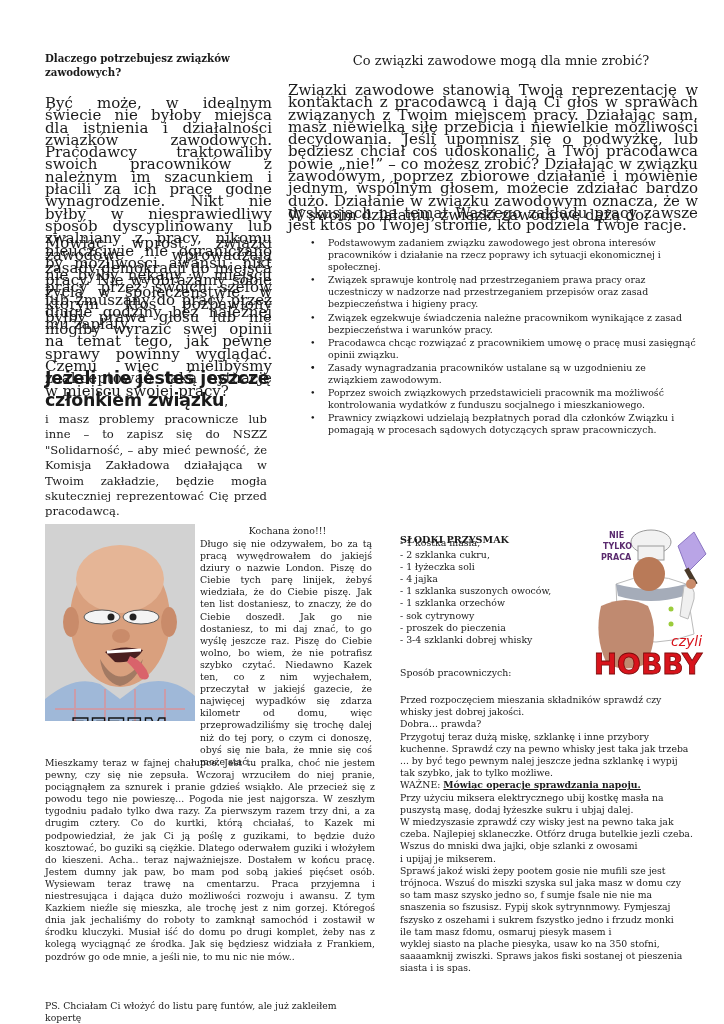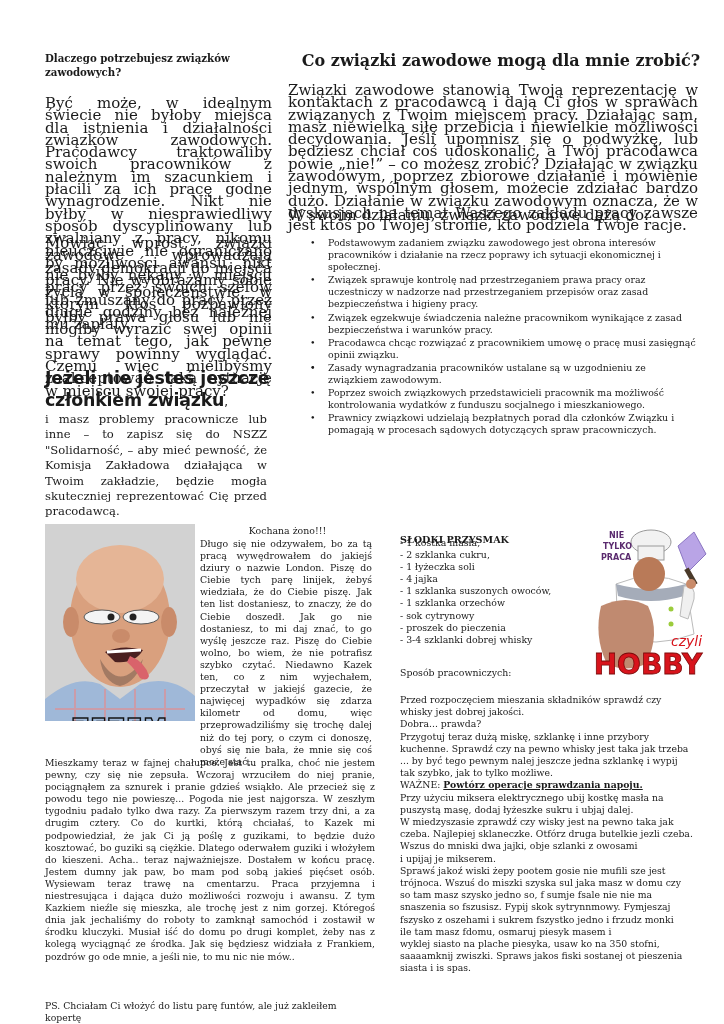--- a/index.html
+++ b/index.html
@@ -14,21 +14,21 @@
     .just { text-align: justify; }
 
     
     #left-h { left: 45px; top: 52px; width: 240px; font-size: 10.2px; line-height: 13.5px; font-weight: bold; }
     #left-p1 { left: 45px; top: 97px; width: 227px; }
     #left-p2 { left: 45px; top: 237px; width: 227px; }
     #join-h { left: 45px; top: 367px; width: 240px; font-family: "DejaVu Sans", "Liberation Sans", sans-serif; font-weight: bold; font-size: 17.4px; line-height: 22px; letter-spacing: -0.2px; }
     #join-p { left: 45px; top: 412px; width: 222px; font-size: 11.6px; line-height: 15.4px; }
 
     
-    #right-h { left: 296px; top: 54px; width: 410px; text-align: center; font-size: 16px; font-weight: bold; line-height: 13px; }
+    #right-h { left: 296px; top: 54px; width: 410px; text-align: center; font-size: 13px; font-weight: normal; line-height: 13px; }
     #right-p1 { left: 288px; top: 84px; width: 410px; }
     #right-p2 { left: 288px; top: 209px; width: 410px; }
     #bullets { left: 298px; top: 237px; width: 400px; list-style: none; }
     #bullets li { position: relative; padding-left: 30px; font-size: 9.4px; line-height: 12.1px; margin-bottom: 1px; }
     #bullets li .dot { position: absolute; left: 12px; top: 0; }
 
     
     #photo { left: 45px; top: 524px; width: 150px; height: 197px; background: #c2410c; overflow: hidden; }
     #letter-title { left: 200px; top: 525px; width: 175px; text-align: center; font-size: 9.4px; line-height: 12px; }
     #letter-p1 { left: 200px; top: 538px; width: 172px; font-size: 9.4px; line-height: 12.1px; }
@@ -123,21 +123,21 @@
 <div class="abs" id="recipe-sub">Sposób pracowniczych:</div>
 
 <div class="abs" id="recipe-steps">
   <span class="line">Przed rozpoczęciem mieszania składników sprawdź czy</span>
   <span class="line">whisky jest dobrej jakości.</span>
   <span class="line">Dobra... prawda?</span>
   <span class="line">Przygotuj teraz dużą miskę, szklankę i inne przybory</span>
   <span class="line">kuchenne. Sprawdź czy na pewno whisky jest taka jak trzeba</span>
   <span class="line">... by być tego pewnym nalej jeszcze jedna szklankę i wypij</span>
   <span class="line">tak szybko, jak to tylko możliwe.</span>
-  <span class="line"><span>WAŻNE:  </span><u>Powtórz operacje sprawdzania napoju.</u></span>
+  <span class="line"><span>WAŻNE:  </span><u>Mówiąc operacje sprawdzania napoju.</u></span>
   <span class="line">Przy użyciu miksera elektrycznego ubij kostkę masła na</span>
   <span class="line">puszystą masę, dodaj łyżeszke sukru i ubjaj dalej.</span>
   <span class="line">W miedzyszasie zprawdź czy wisky jest na pewno taka jak</span>
   <span class="line">czeba. Najlepiej sklaneczke. Otfórz druga butelkie jezli czeba.</span>
   <span class="line">Wszus do mniski dwa jajki, obje szlanki z owosami</span>
   <span class="line">i upijaj je mikserem.</span>
   <span class="line">Sprawś jakoź wiski żepy pootem gosie nie mufili sze jest</span>
   <span class="line">trójnoca. Wszuś do miszki szyska sul jaka masz w domu czy</span>
   <span class="line">so tam masz szysko jedno so, f sumje fsale nie nie ma</span>
   <span class="line">snaszenia so fszusisz. Fypij skok sytrynnmowy. Fymjeszaj</span>

